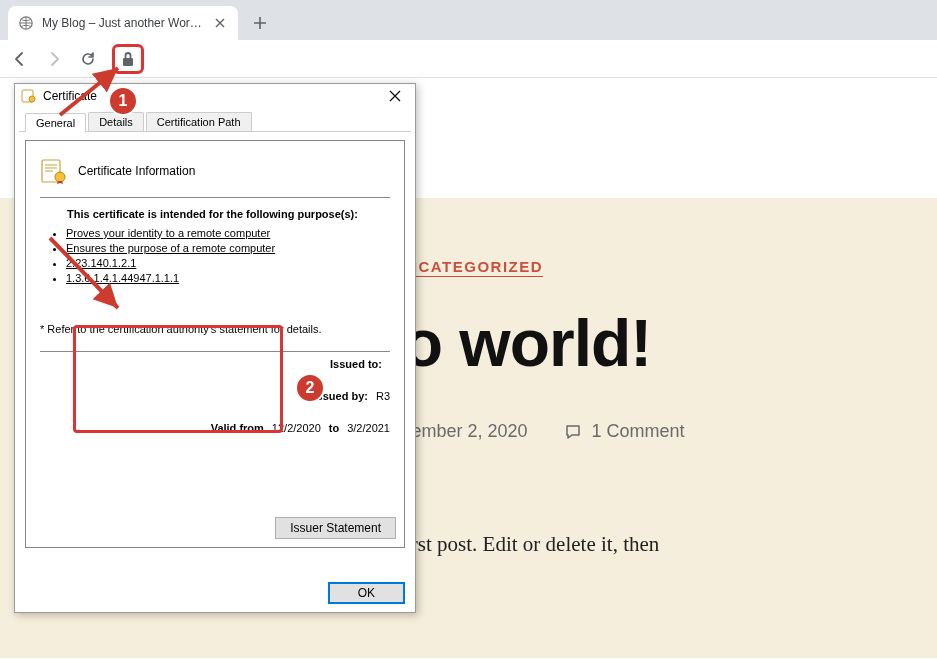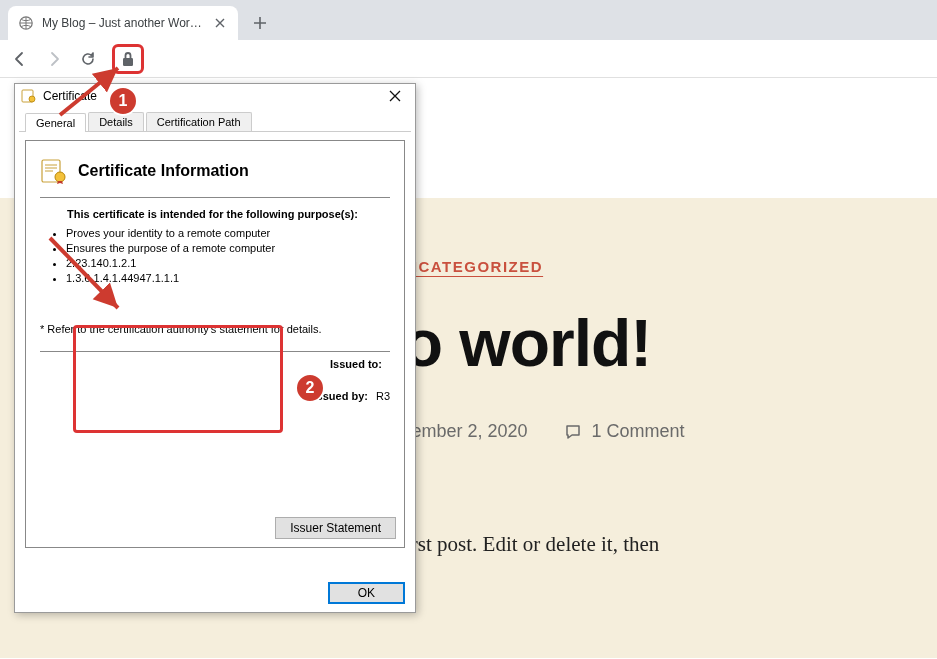--- a/index.html
+++ b/index.html
@@ -33,24 +33,24 @@
 .cert-titlebar { height: 24px; display: flex; align-items: center; padding: 0 6px; }
 .cert-titlebar .cert-icon { width: 16px; height: 16px; margin-right: 6px; }
 .cert-titlebar .cert-win-title { flex: 1; font-size: 12px; }
 .cert-titlebar .cert-close { width: 28px; height: 20px; display: flex; align-items: center; justify-content: center; cursor: pointer; }
 .cert-tabs { display: flex; padding: 4px 6px 0 6px; border-bottom: 1px solid #ccc; margin: 0 4px; }
 .cert-tab { padding: 3px 10px; border: 1px solid #ccc; border-bottom: none; margin-right: 2px; background: #f0f0f0; cursor: pointer; font-size: 11px; border-radius: 2px 2px 0 0; }
 .cert-tab.active { background: #fff; position: relative; top: 1px; }
 .cert-panel { margin: 8px 10px; border: 1px solid #888; height: 408px; padding: 10px 14px; position: relative; }
 .cert-info-head { display: flex; align-items: center; gap: 10px; padding: 6px 0 12px 0; border-bottom: 1px solid #888; }
 .cert-info-head .big-icon { width: 28px; height: 28px; }
-.cert-info-head .info-title { font-weight: 700; font-size: 16px; }
+.cert-info-head .info-title { font-weight: 400; font-size: 12px; }
 .cert-purposes { padding: 10px 0 8px 0; border-bottom: 1px solid #888; }
 .cert-purposes .plist-head { font-weight: 700; font-size: 11px; margin-bottom: 6px; margin-left: 27px; }
-.cert-purposes ul { margin-left: 26px; }
+.cert-purposes ul { margin-left: 26px; text-decoration: underline; }
 .cert-purposes li { font-size: 11px; line-height: 1.35; }
 .cert-refer { font-size: 11px; margin-top: 38px; margin-bottom: 8px; }
 .cert-details-box { margin-top: 6px; }
 .cert-row { display: flex; gap: 8px; font-size: 11px; margin-bottom: 20px; justify-content: flex-end; }
 .cert-row .lbl { font-weight: 700; }
 .issuer-btn-row { position: absolute; right: 8px; bottom: 8px; }
 .win-btn { background: #e1e1e1; border: 1px solid #adadad; padding: 3px 14px; font-size: 12px; cursor: pointer; }
 .ok-row { position: absolute; right: 10px; bottom: 8px; }
 .win-btn.primary { border: 2px solid #0078d7; padding: 2px 28px; text-align: center; }
 .red-box-details { position: absolute; top: 325px; left: 73px; width: 210px; height: 108px; border: 3px solid #d33; border-radius: 4px; pointer-events: none; }
@@ -185,20 +185,26 @@
     </div>
     <div class="cert-details-box">
       <div class="cert-row">
         <span class="lbl">Issued to:</span>
         <span></span>
       </div>
       <div class="cert-row">
         <span class="lbl">Issued by:</span>
         <span>R3</span>
       </div>
+      <div class="cert-row">
+        <span class="lbl">Valid from</span>
+        <span>12/2/2020</span>
+        <span class="lbl">to</span>
+        <span>3/2/2021</span>
+      </div>
     </div>
     <div class="issuer-btn-row">
       <button class="win-btn">Issuer Statement</button>
     </div>
   </div>
   <div class="ok-row">
     <button class="win-btn primary">OK</button>
   </div>
 </div>
 

